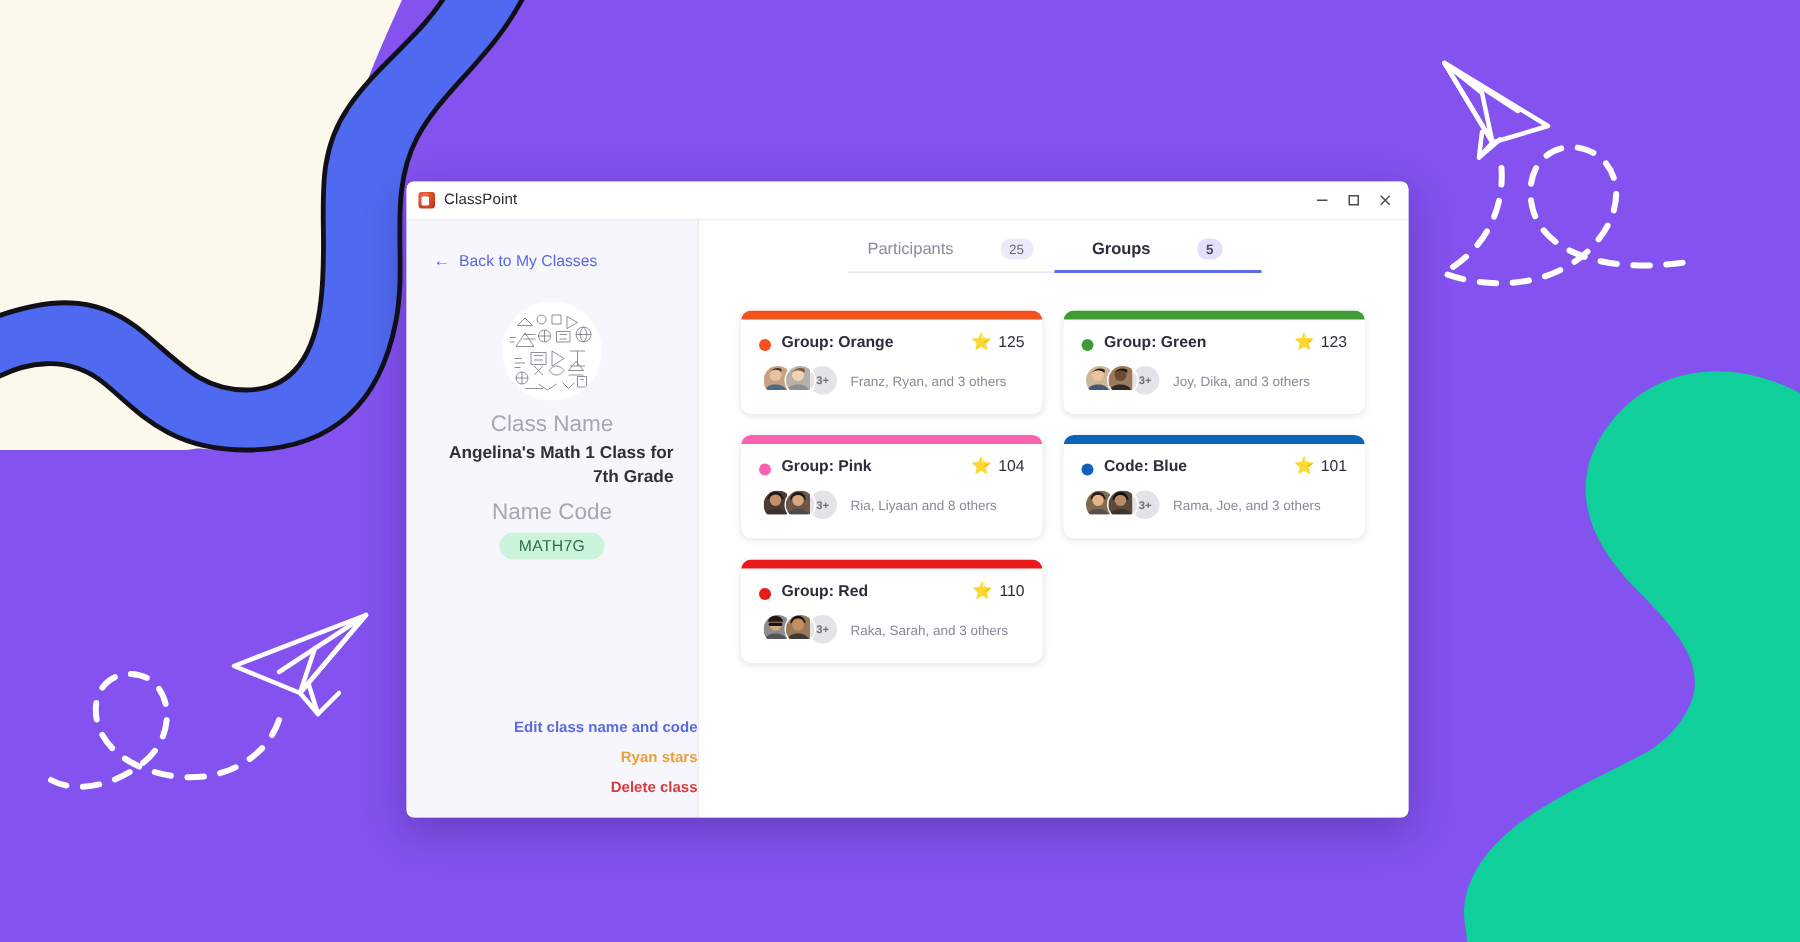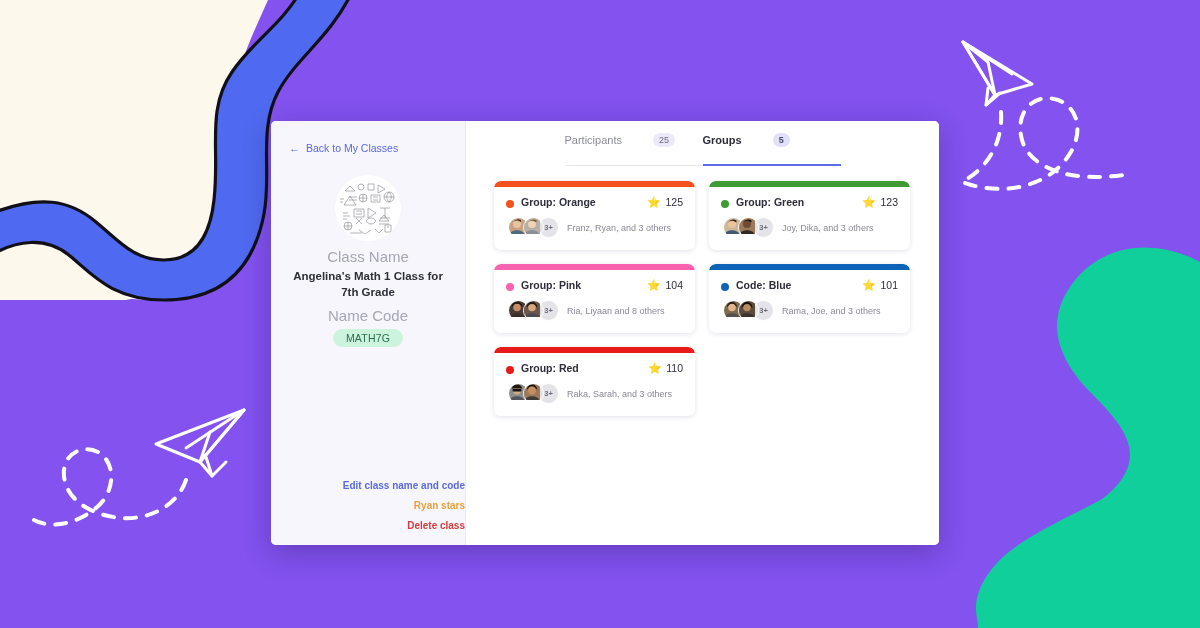--- a/index.html
+++ b/index.html
@@ -105,21 +105,21 @@
   }
   .class-avatar svg { display:block; }
 
   .field-label {
     text-align: center;
     font-size: 15px;
     color: #a6a6b4;
     margin-top: 7px;
   }
   .class-name {
-    text-align: center;
+    text-align: right;
     font-size: 11.5px;
     font-weight: bold;
     color: #2f2f3a;
     line-height: 1.35;
     margin-top: 4px;
     padding: 0 16px;
   }
   .code-pill {
     margin: 5px auto 0 auto;
     display: block;
@@ -158,22 +158,23 @@
   #tabs {
     height: 36px;
     display: flex;
     justify-content: center;
     align-items: flex-start;
     padding-top: 12px;
     position: relative;
   }
   .tab {
     display: flex; align-items: center; gap: 7px;
-    padding: 0 0 19px 0;
+    padding: 0 0 9px 0;
     width: 138px;
+    justify-content: center;
     font-size: 11px;
     cursor: pointer;
     position: relative;
   }
   .tab .tab-label { color: #8b8b99; }
   .tab.active .tab-label { color: #2d2d3a; font-weight: bold; }
   .tab .count {
     background: #eceaf9;
     color: #6b6b80;
     font-size: 9px;
@@ -296,20 +297,44 @@
       <path d="M206,457 L212,476 L226,462"></path>
       <path d="M200,462 L212,476"></path>
     </g>
     <path fill="none" stroke="#ffffff" stroke-width="4" stroke-linecap="round" stroke-dasharray="11 11" d="M186,480 C178,504 152,520 122,518 C92,516 66,500 64,476
          C62,454 82,444 98,452 C116,462 116,492 96,508
          C74,526 48,528 34,520"></path>
   </svg>
 
   <div id="app-window">
 
+    <div id="title-bar">
+      <div class="tb-left">
+        <div class="app-icon"></div>
+        <span class="app-title">ClassPoint</span>
+      </div>
+      <div class="tb-right">
+        <div class="win-btn">
+          <svg width="11" height="11" viewBox="0 0 11 11">
+              <line x1="2" y1="5.5" x2="9" y2="5.5" stroke="#4a4a4a" stroke-width="1"></line>
+            </svg>
+        </div>
+        <div class="win-btn">
+          <svg width="11" height="11" viewBox="0 0 11 11">
+              <rect x="2.5" y="2.5" width="6" height="6" fill="none" stroke="#4a4a4a" stroke-width="1"></rect>
+            </svg>
+        </div>
+        <div class="win-btn">
+          <svg width="11" height="11" viewBox="0 0 11 11">
+              <line x1="2.5" y1="2.5" x2="8.5" y2="8.5" stroke="#4a4a4a" stroke-width="1"></line>
+              <line x1="8.5" y1="2.5" x2="2.5" y2="8.5" stroke="#4a4a4a" stroke-width="1"></line>
+            </svg>
+        </div>
+      </div>
+    </div>
 
     <div id="win-body">
 
       <div id="sidebar">
 
         <div id="back-link">
           <span class="arrow">←</span>
           <span>Back to My Classes</span>
         </div>
 

